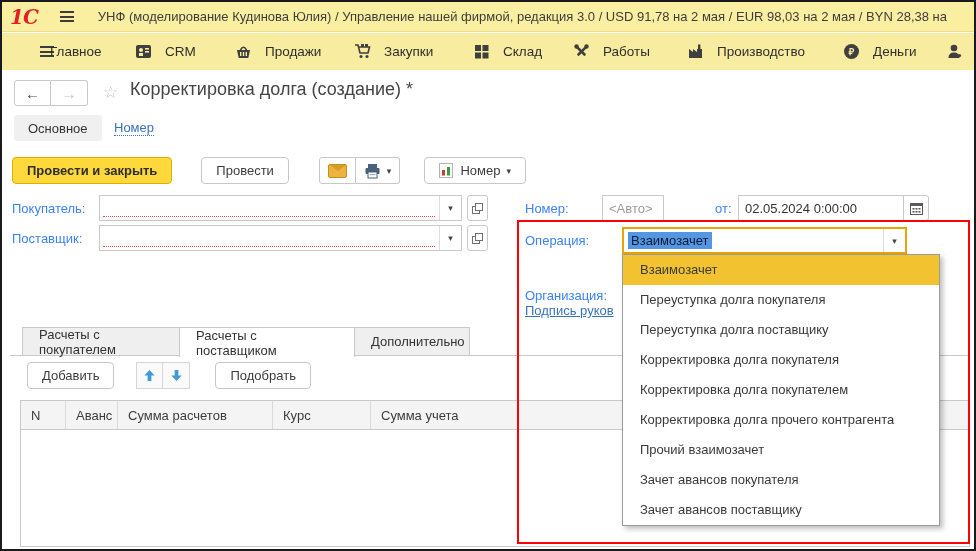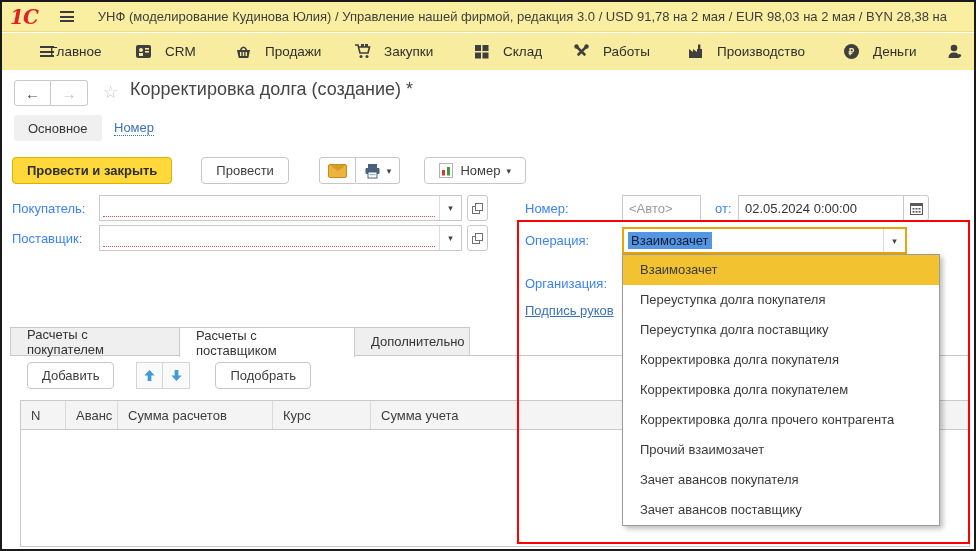--- a/index.html
+++ b/index.html
@@ -268,21 +268,21 @@
     </span>
   </div>
   <div class="sqbtn" style="left:465px; top:223px">
     <svg width="11" height="11" viewBox="0 0 11 11">
       <rect x="0.5" y="3.5" width="7" height="7" fill="#fff" stroke="#707070"></rect>
       <rect x="3.5" y="0.5" width="7" height="7" fill="#fff" stroke="#707070"></rect>
     </svg>
   </div>
 
   <div class="flabel" style="left:523px; top:199px">Номер:</div>
-  <div class="fwrap" style="left:620px; top:193px; width:79px">
+  <div class="fwrap" style="left:600px; top:193px; width:62px">
     <input value="" placeholder="&lt;Авто&gt;" style="">
   </div>
 
   <div class="flabel" style="left:713px; top:199px">от:</div>
   <div class="fwrap" style="left:736px; top:193px; width:166px">
     <input value="02.05.2024 0:00:00" style="">
   </div>
   <div class="sqbtn" style="left:901px; top:193px; width:26px; border-radius:0 3px 3px 0">
     <svg width="13" height="13" viewBox="0 0 13 13">
       <rect x="0.5" y="1.5" width="12" height="11" fill="#fff" stroke="#5a5a5a"></rect>
@@ -299,25 +299,25 @@
   </div>
 
   <div class="flabel" style="left:523px; top:231px">Операция:</div>
   <div class="op-combo">
     <span class="val">Взаимозачет</span>
     <span class="combo-arrow">
       <span class="caret" style="margin:0">▾</span>
     </span>
   </div>
 
-  <div class="flabel" style="left:523px; top:274px">Организация:</div>
+  <div class="flabel" style="left:523px; top:286px">Организация:</div>
   <div class="link-sign">Подпись руков</div>
 
   <div class="tabline"></div>
-  <div class="dtab inactive" style="left:8px; width:170px">
+  <div class="dtab inactive" style="left:20px; width:170px">
     <span>Расчеты с покупателем</span>
   </div>
   <div class="dtab active" style="left:177px; width:176px">
     <span>Расчеты с поставщиком</span>
   </div>
   <div class="dtab inactive" style="left:352px; width:116px">
     <span>Дополнительно</span>
   </div>
 
   <div class="tbar">

